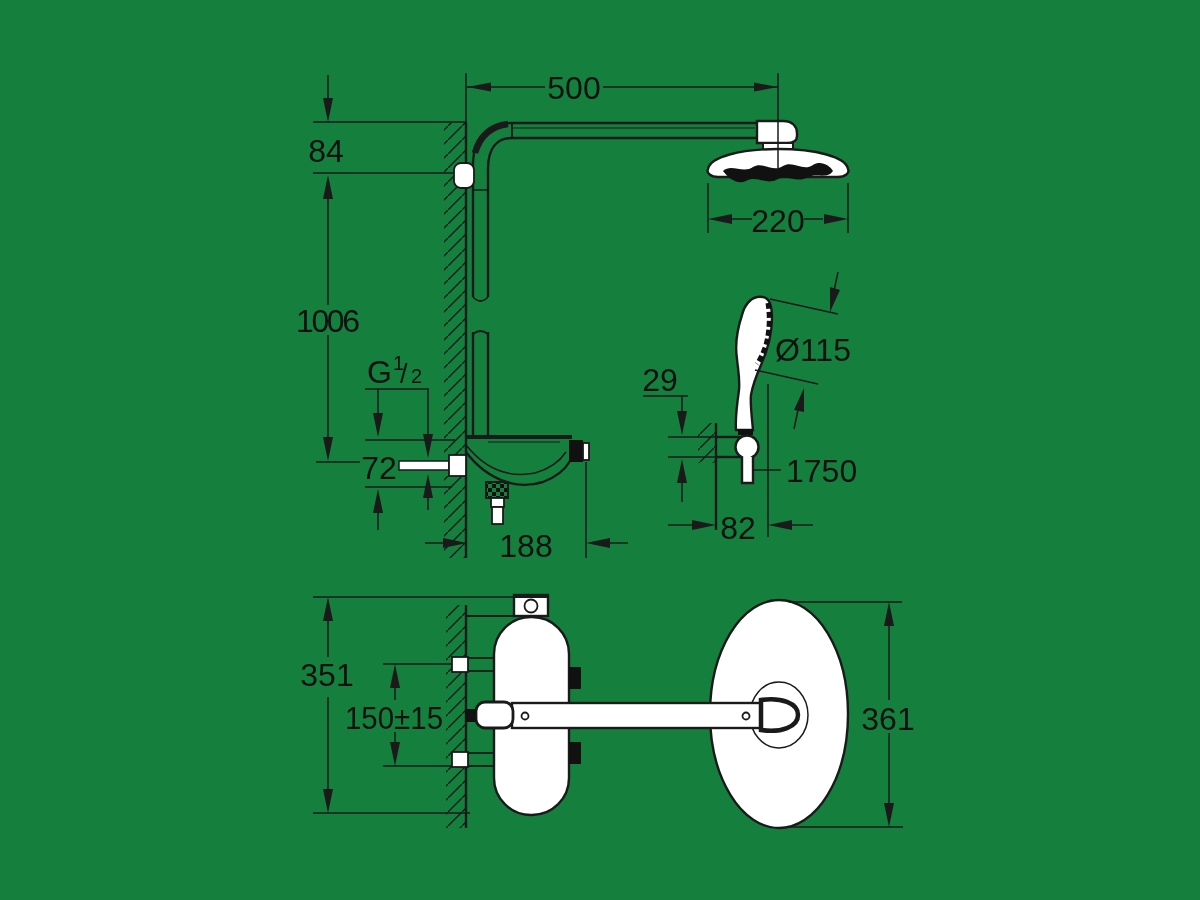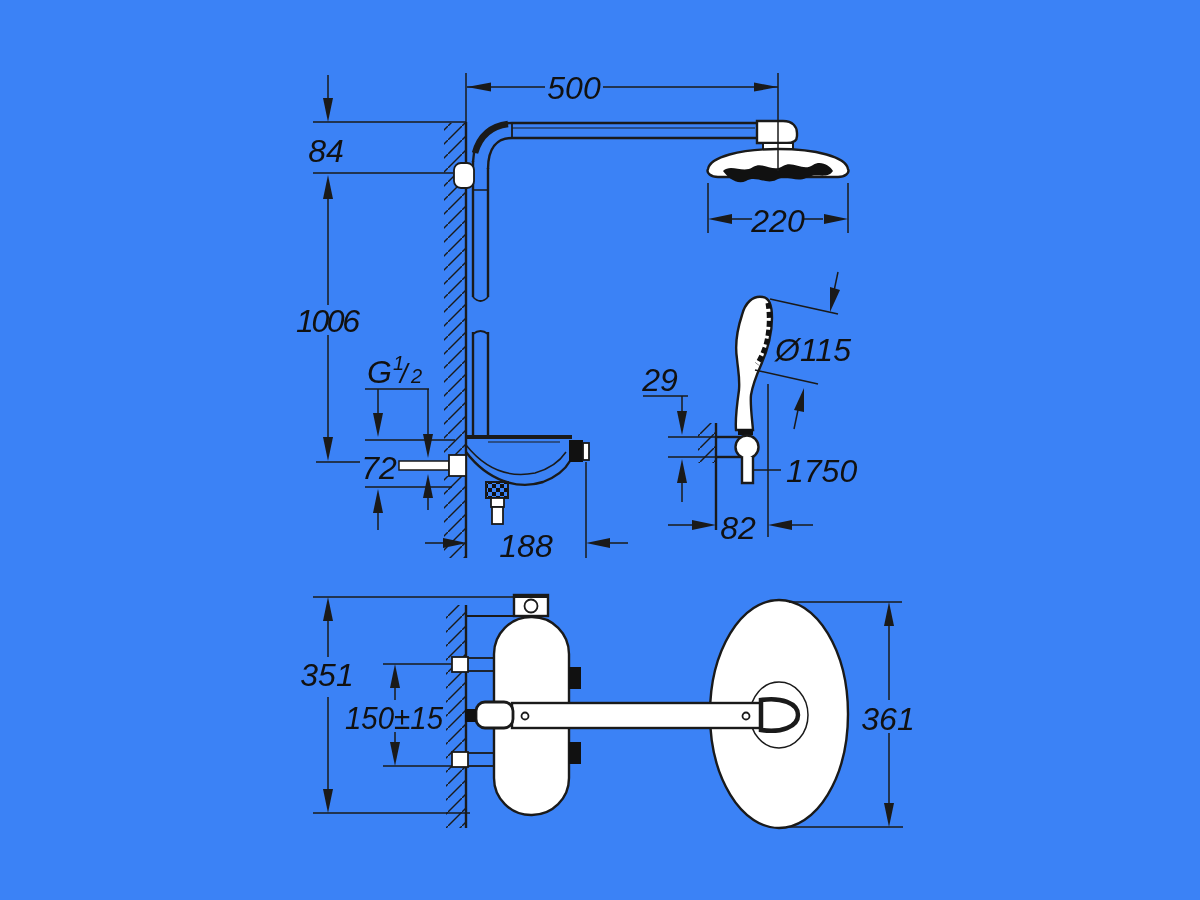--- a/index.html
+++ b/index.html
@@ -1,16 +1,16 @@
 <!DOCTYPE html>
 <html><head>
 <meta charset="utf-8">
 <style>
   html,body{margin:0;padding:0;background:#fff;}
-  .stage{width:1200px;height:900px;background:#3b82f6;position:relative;overflow:hidden;font-style:italic;}
+  .stage{width:1200px;height:900px;background:#15803d;position:relative;overflow:hidden;}
   svg{display:block;}
   svg text{fill:#111;font-family:"Liberation Sans","DejaVu Sans",sans-serif;font-size:32px;}
   .mid{text-anchor:middle;}
   .sm{font-size:20px;}
   .md{font-size:27px;}
   .ln{stroke:#1a1a1a;stroke-width:2.4;fill:none;}
   .th{stroke:#1a1a1a;stroke-width:1.5;fill:none;}
   .t12{stroke:#1a1a1a;stroke-width:1.2;fill:none;}
   .t18{stroke:#1a1a1a;stroke-width:1.8;fill:none;}
   .hv{stroke:#1a1a1a;stroke-width:4;fill:none;}

